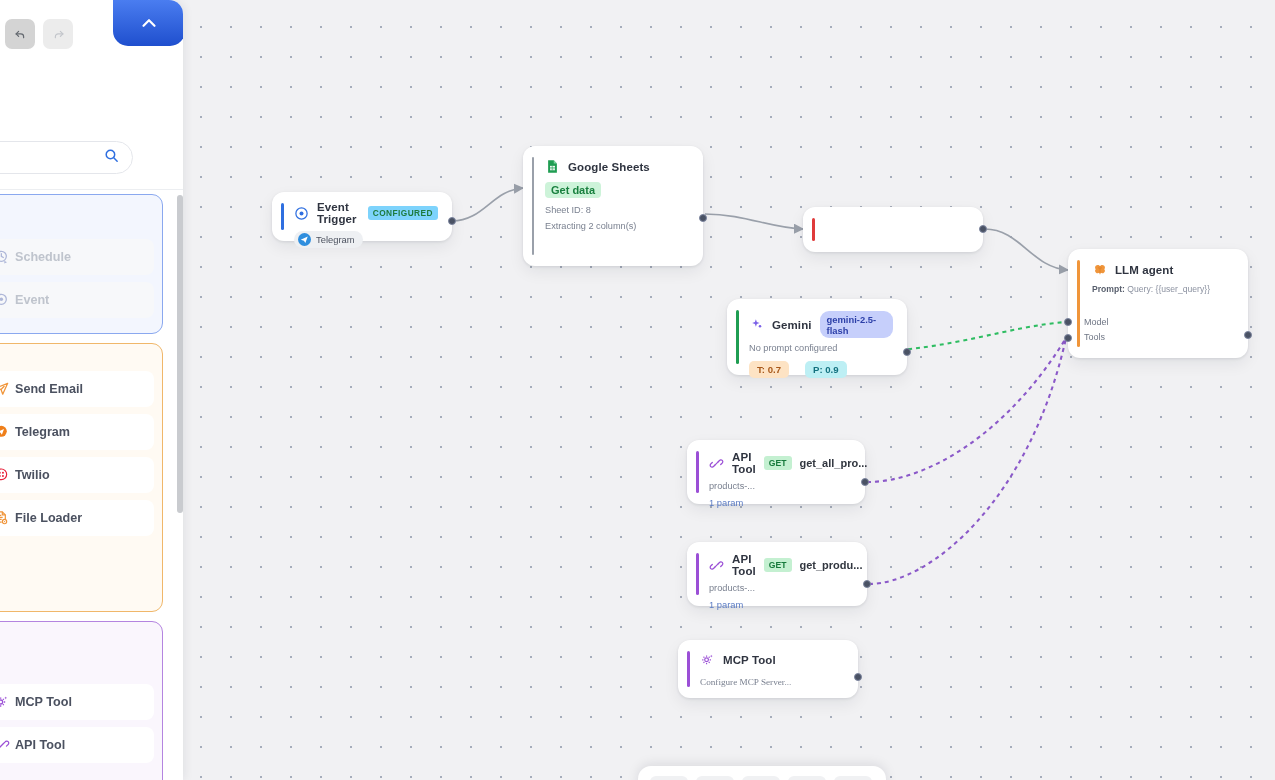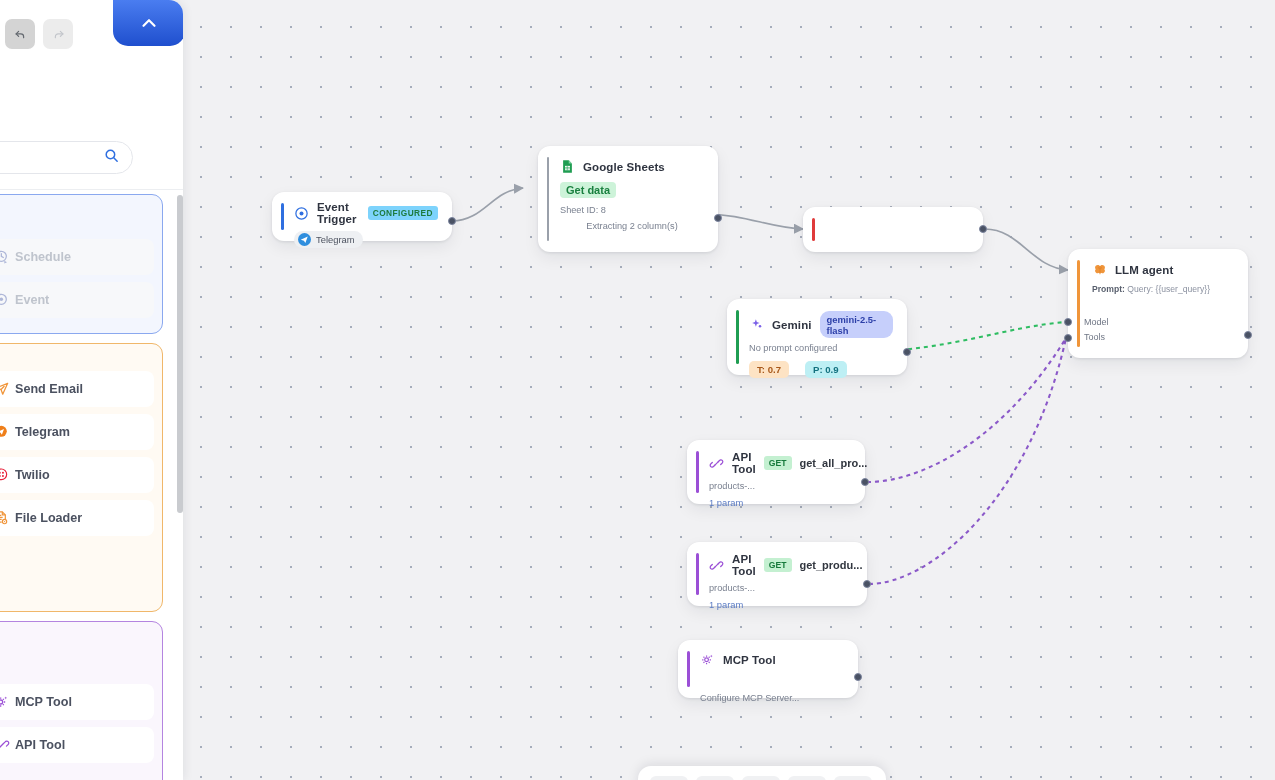--- a/index.html
+++ b/index.html
@@ -186,39 +186,39 @@
                   <path d="M5 12.5l13-6-4.5 12-2.5-4z" fill="#fff"></path>
                 </svg>
             </span>
             <span>Telegram</span>
           </span>
         </div>
       </div>
       <div class="port" style="right:-4px; top:25px;"></div>
     </div>
 
-    <div class="node" style="left:538px; top:146px; width:180px; height:106px;">
+    <div class="node" style="left:523px; top:146px; width:180px; height:120px;">
       <div class="accent" style="background:#9aa0aa; width:2px;"></div>
       <div class="node-inner" style="padding-top:13px;">
         <div class="node-head">
           <span class="node-ico">
             <svg viewBox="0 0 24 24" width="15" height="15">
               <path d="M5 2h9l5 5v15H5z" fill="#1f9d52"></path>
               <path d="M14 2l5 5h-5z" fill="#7ed2a0"></path>
               <rect x="8" y="11" width="8" height="7" fill="#fff"></rect>
               <path d="M8 13.4h8M8 15.7h8M11.6 11v7" stroke="#1f9d52" stroke-width=".9"></path>
             </svg>
           </span>
           <span class="node-title">Google Sheets</span>
         </div>
         <div style="margin-top:6px;">
           <span class="b-getdata">Get data</span>
         </div>
         <div class="node-sub">Sheet ID: 8</div>
-        <div class="node-sub" style="margin-top:3px;text-align:center;">Extracting 2 column(s)</div>
+        <div class="node-sub" style="margin-top:3px;">Extracting 2 column(s)</div>
       </div>
       <div class="port" style="right:-4px; top:68px;"></div>
     </div>
 
     <div class="node" style="left:803px; top:207px; width:180px; height:45px;">
       <div class="accent" style="background:#e03b3b;"></div>
       <div class="port" style="right:-4px; top:18px;"></div>
     </div>
 
     <div class="node" style="left:1068px; top:249px; width:180px; height:109px;">
@@ -315,21 +315,21 @@
         <div class="node-head">
           <span class="node-ico">
             <svg viewBox="0 0 24 24" width="15" height="15" fill="none" stroke="#9b4fd6" stroke-width="1.9">
               <circle cx="10.5" cy="12.5" r="3"></circle>
               <path d="M10.5 5.5v2M10.5 17.5v2M3.5 12.5h2M15.5 12.5h2M5.6 7.6l1.4 1.4M14 16l1.4 1.4M15.4 7.6L14 9M7 16l-1.4 1.4"></path>
               <path d="M18 4.2l.6 1.6 1.6.6-1.6.6-.6 1.6-.6-1.6-1.6-.6 1.6-.6z" fill="#9b4fd6" stroke="none"></path>
             </svg>
           </span>
           <span class="node-title">MCP Tool</span>
         </div>
-        <div class="node-sub" style="margin-top:25px;">Configure MCP Server...</div>
+        <div class="node-sub" style="margin-top:9px;font-family:Liberation Serif, serif;">Configure MCP Server...</div>
       </div>
       <div class="port" style="right:-4px; top:33px;"></div>
     </div>
 
     <div id="bottom-bar">
       <div class="bb-item"></div>
       <div class="bb-item"></div>
       <div class="bb-item"></div>
       <div class="bb-item"></div>
       <div class="bb-item"></div>

